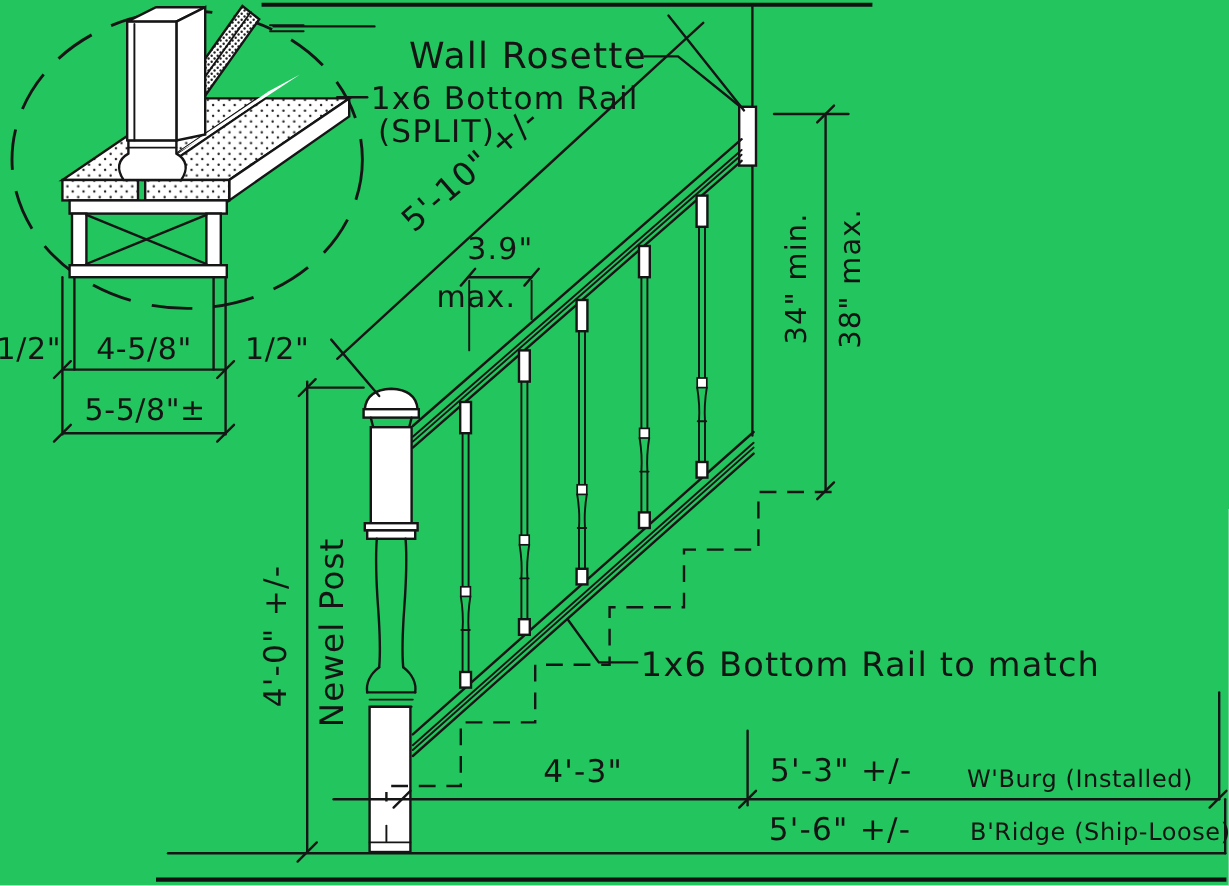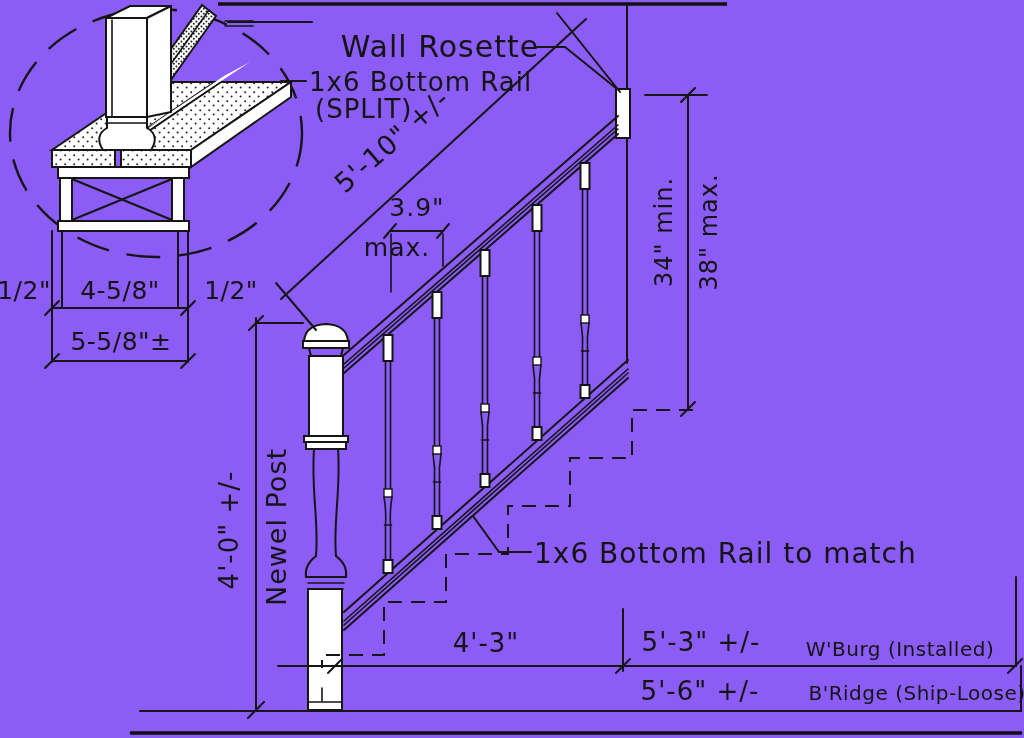--- a/index.html
+++ b/index.html
@@ -1,16 +1,16 @@
 <!DOCTYPE html>
 <html><head>
 <meta charset="utf-8">
 <style>
   html,body{margin:0;padding:0;background:#ffffff;}
-  .canvas{position:relative;width:1024px;height:738px;background:#8b5cf6;overflow:hidden;}
+  .canvas{position:relative;width:1024px;height:738px;background:#22c55e;overflow:hidden;}
   svg{display:block;}
   .ln{stroke:#151515;stroke-width:2;fill:none;stroke-linecap:round;}
   .ln15{stroke:#151515;stroke-width:1.6;fill:none;stroke-linecap:round;}
   .thick{stroke:#111;stroke-width:3.4;fill:none;}
   .dash{stroke:#151515;stroke-width:2;fill:none;stroke-dasharray:14 9;}
   .circ{stroke:#151515;stroke-width:2.4;fill:none;stroke-dasharray:34 18;}
   .wh{fill:#ffffff;stroke:#151515;stroke-width:2;}
   .whthin{fill:#ffffff;stroke:#151515;stroke-width:1.4;}
   .stp{fill:url(#stip);stroke:#151515;stroke-width:2;}
   .stpd{fill:url(#stipD);stroke:#151515;stroke-width:2;}

